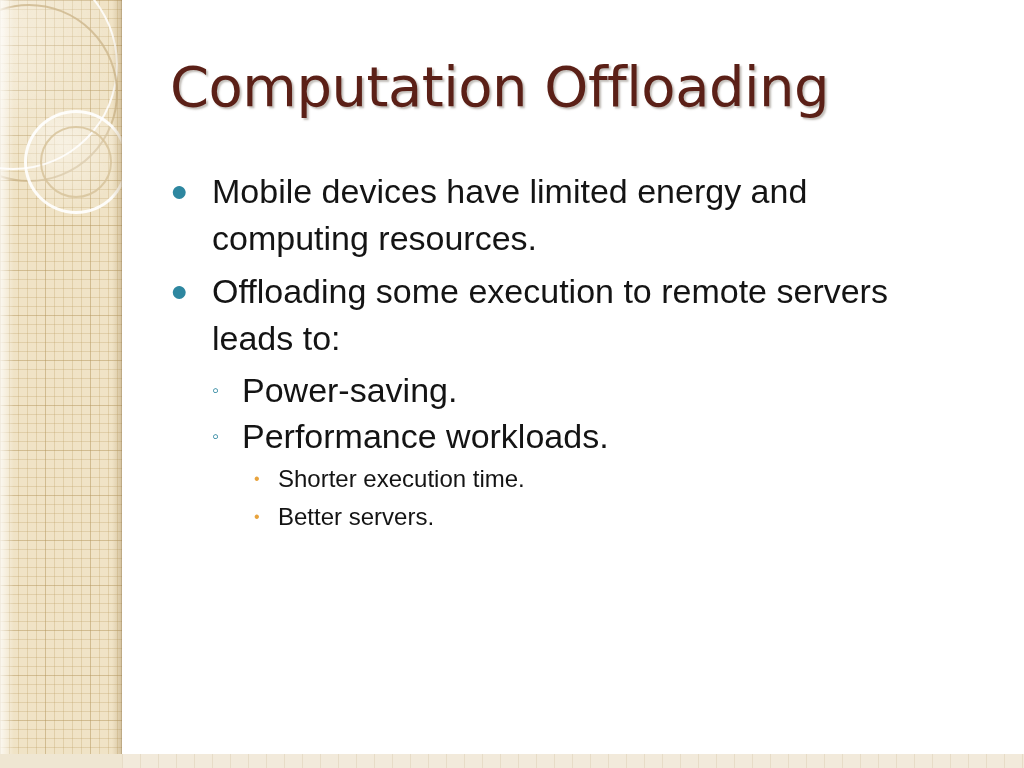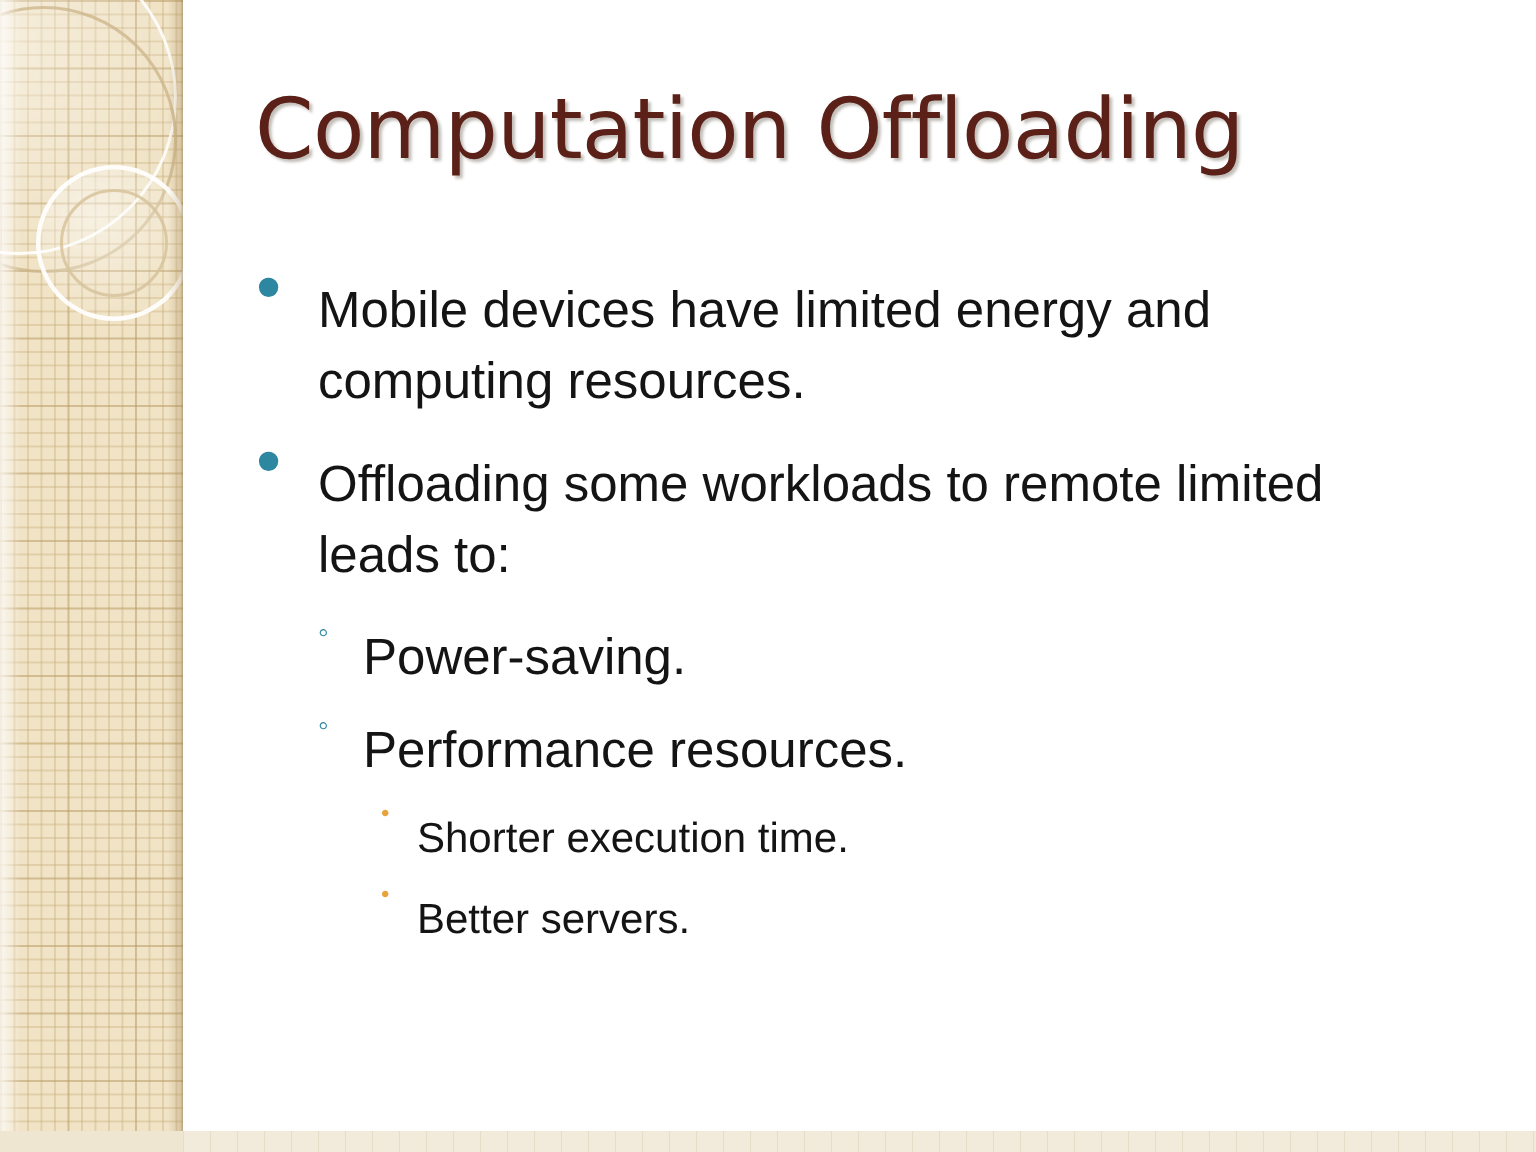--- a/index.html
+++ b/index.html
@@ -165,21 +165,20 @@
 
   .marker {
     flex: 0 0 auto;
     display: inline-block;
     text-align: left;
   }
 
   .btext {
     flex: 1 1 auto;
     color: #141414;
-    margin-top: 16px;
   }
 
   
   .lvl1 {
     margin-bottom: 6px;
   }
   .lvl1 .marker {
     width: 42px;
     color: #2e87a0;
     font-size: 30px;
@@ -212,21 +211,21 @@
   .lvl3 {
     margin-bottom: 0px;
   }
   .lvl3 .marker {
     width: 24px;
     color: #e8a33d;
     font-size: 16px;
     line-height: 38px;
   }
   .lvl3 .btext {
-    font-size: 28px;
+    font-size: 24px;
     line-height: 38px;
   }
 </style>
 </head>
 <body>
 
 <div id="slide">
 
   <div id="left-band">
     <div class="grid"></div>
@@ -244,32 +243,32 @@
 
   <div id="body">
 
     <div class="bullet-row lvl1">
       <span class="marker">●</span>
       <span class="btext">Mobile devices have limited energy and computing resources.</span>
     </div>
 
     <div class="bullet-row lvl1">
       <span class="marker">●</span>
-      <span class="btext">Offloading some workloads to remote limited leads to:</span>
+      <span class="btext">Offloading some execution to remote servers leads to:</span>
     </div>
 
     <div class="lvl2-wrap">
       <div class="bullet-row lvl2">
         <span class="marker">◦</span>
         <span class="btext">Power-saving.</span>
       </div>
 
       <div class="bullet-row lvl2">
         <span class="marker">◦</span>
-        <span class="btext">Performance resources.</span>
+        <span class="btext">Performance workloads.</span>
       </div>
     </div>
 
     <div class="lvl3-wrap">
       <div class="bullet-row lvl3">
         <span class="marker">•</span>
         <span class="btext">Shorter execution time.</span>
       </div>
 
       <div class="bullet-row lvl3">

